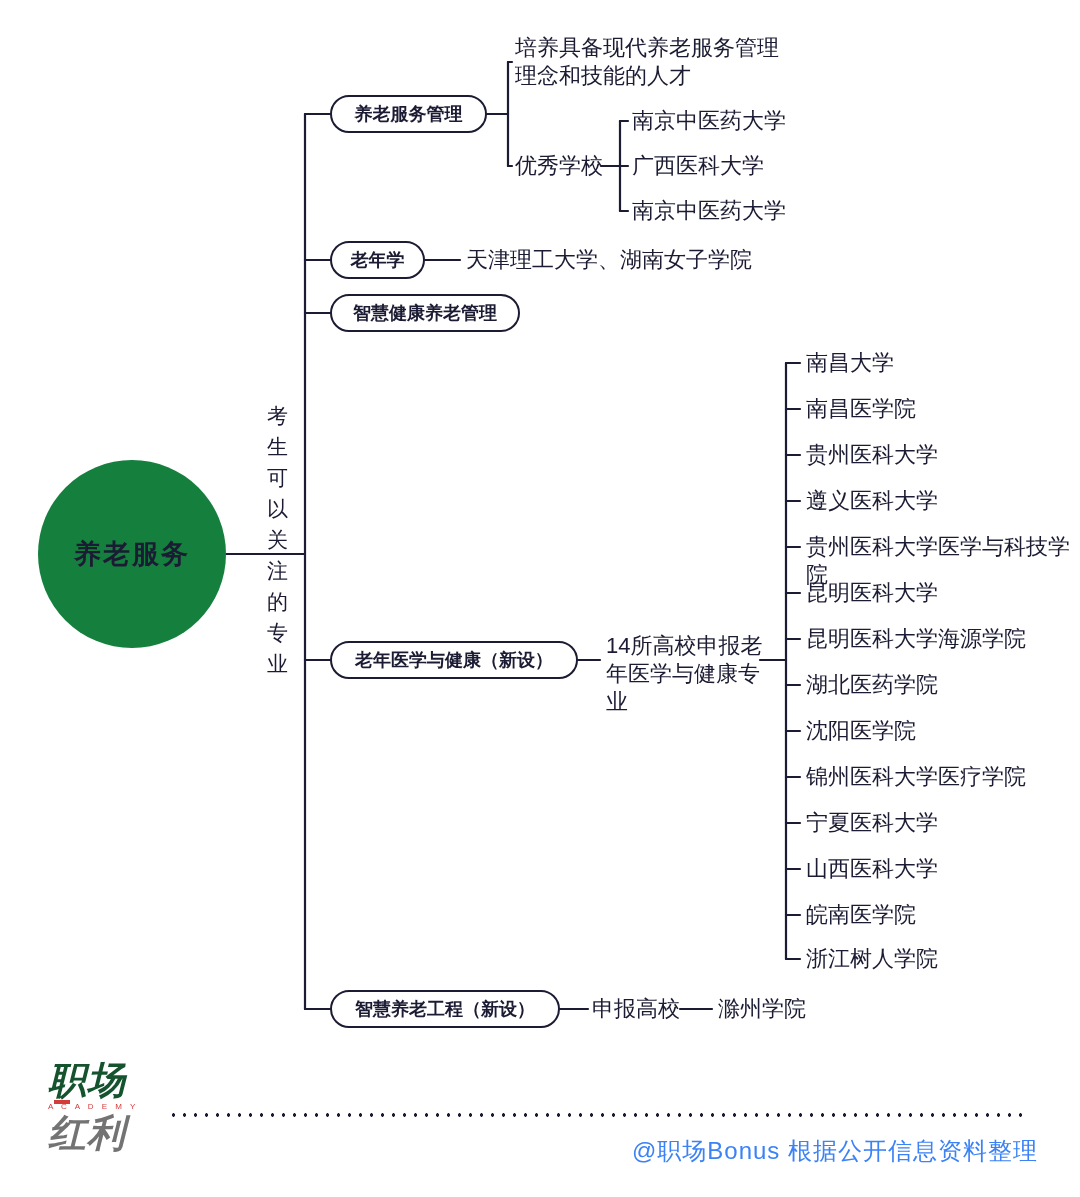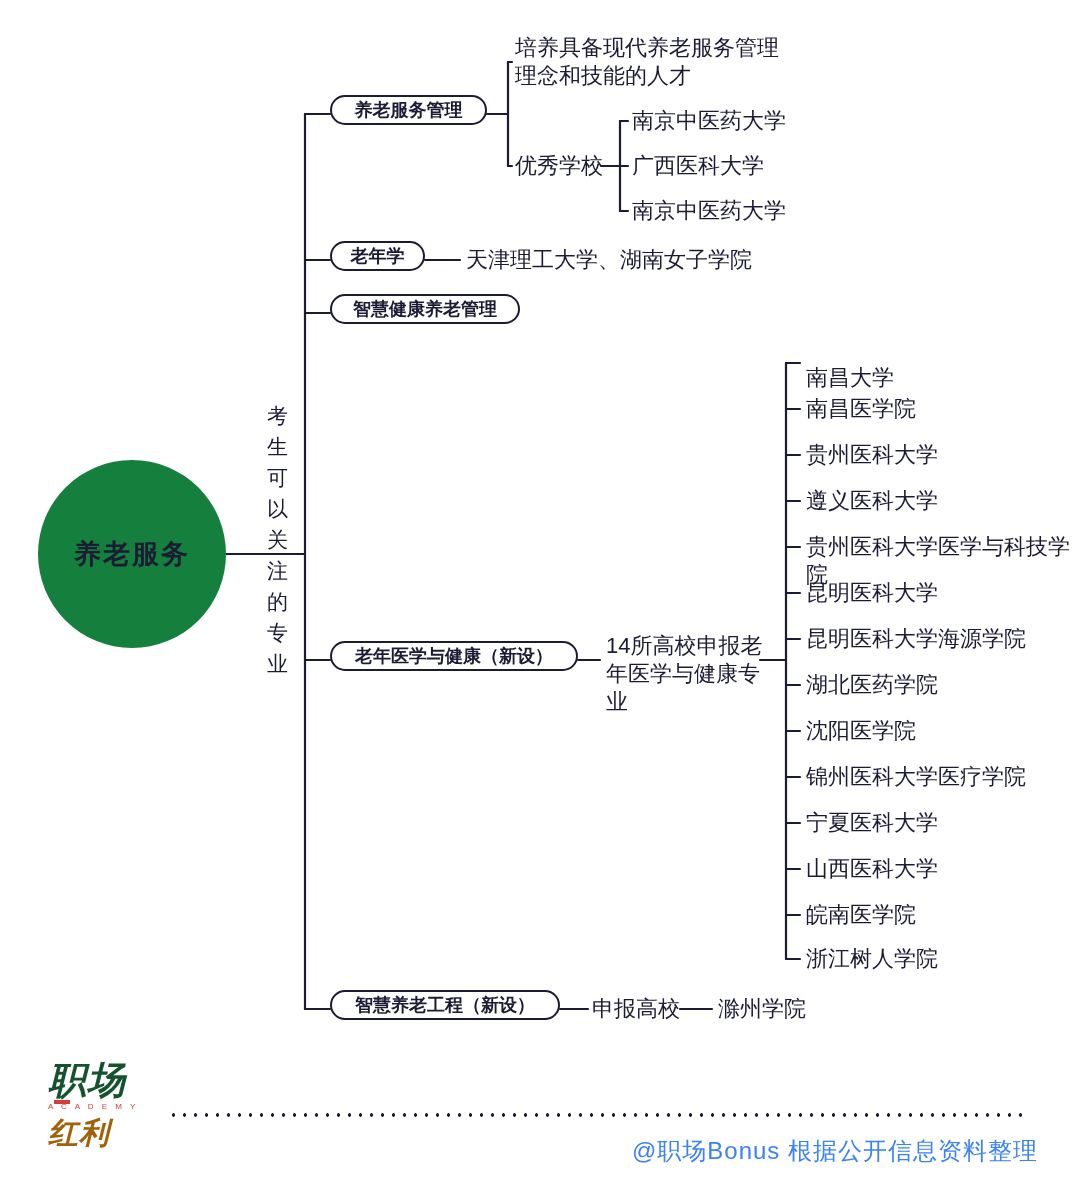--- a/index.html
+++ b/index.html
@@ -62,21 +62,21 @@
     text-align: center;
     letter-spacing: 1px;
   }
 
   
   .pill {
     position: absolute;
     border: 2px solid #1b1b33;
     border-radius: 22px;
     background: #ffffff;
-    height: 30px;
+    height: 38px;
     display: flex;
     align-items: center;
     justify-content: center;
     padding: 0 16px;
     font-size: 18px;
     font-weight: bold;
     color: #1b1b33;
     white-space: nowrap;
     box-sizing: border-box;
   }
@@ -127,23 +127,23 @@
     font-style: italic;
   }
   .logo .logo-sub {
     font-size: 8px;
     letter-spacing: 3px;
     color: #d43b3b;
     margin-top: 2px;
     margin-bottom: 2px;
   }
   .logo .logo-bottom {
-    font-size: 30px;
-    font-weight: bold;
-    color: #a16207;
+    font-size: 38px;
+    font-weight: bold;
+    color: #737373;
     letter-spacing: 1px;
     line-height: 40px;
     font-style: italic;
   }
   .logo .logo-accent {
     position: absolute;
     left: 6px;
     top: 40px;
     width: 16px;
     height: 4px;
@@ -237,21 +237,21 @@
 
   <div class="pill" style="left:330px; top:294px; width:190px;">
     <span>智慧健康养老管理</span>
   </div>
 
   <div class="pill" style="left:330px; top:641px; width:248px;">
     <span>老年医学与健康（新设）</span>
   </div>
   <div class="leaf" style="left:606px; top:632px; width:158px;">14所高校申报老年医学与健康专业</div>
 
-  <div class="leaf" style="left:806px; top:349px;margin-top:15px;">南昌大学</div>
+  <div class="leaf" style="left:806px; top:349px;">南昌大学</div>
   <div class="leaf" style="left:806px; top:395px;">南昌医学院</div>
   <div class="leaf" style="left:806px; top:441px;">贵州医科大学</div>
   <div class="leaf" style="left:806px; top:487px;">遵义医科大学</div>
   <div class="leaf" style="left:806px; top:533px;">贵州医科大学医学与科技学院</div>
   <div class="leaf" style="left:806px; top:579px;">昆明医科大学</div>
   <div class="leaf" style="left:806px; top:625px;">昆明医科大学海源学院</div>
   <div class="leaf" style="left:806px; top:671px;">湖北医药学院</div>
   <div class="leaf" style="left:806px; top:717px;">沈阳医学院</div>
   <div class="leaf" style="left:806px; top:763px;">锦州医科大学医疗学院</div>
   <div class="leaf" style="left:806px; top:809px;">宁夏医科大学</div>

